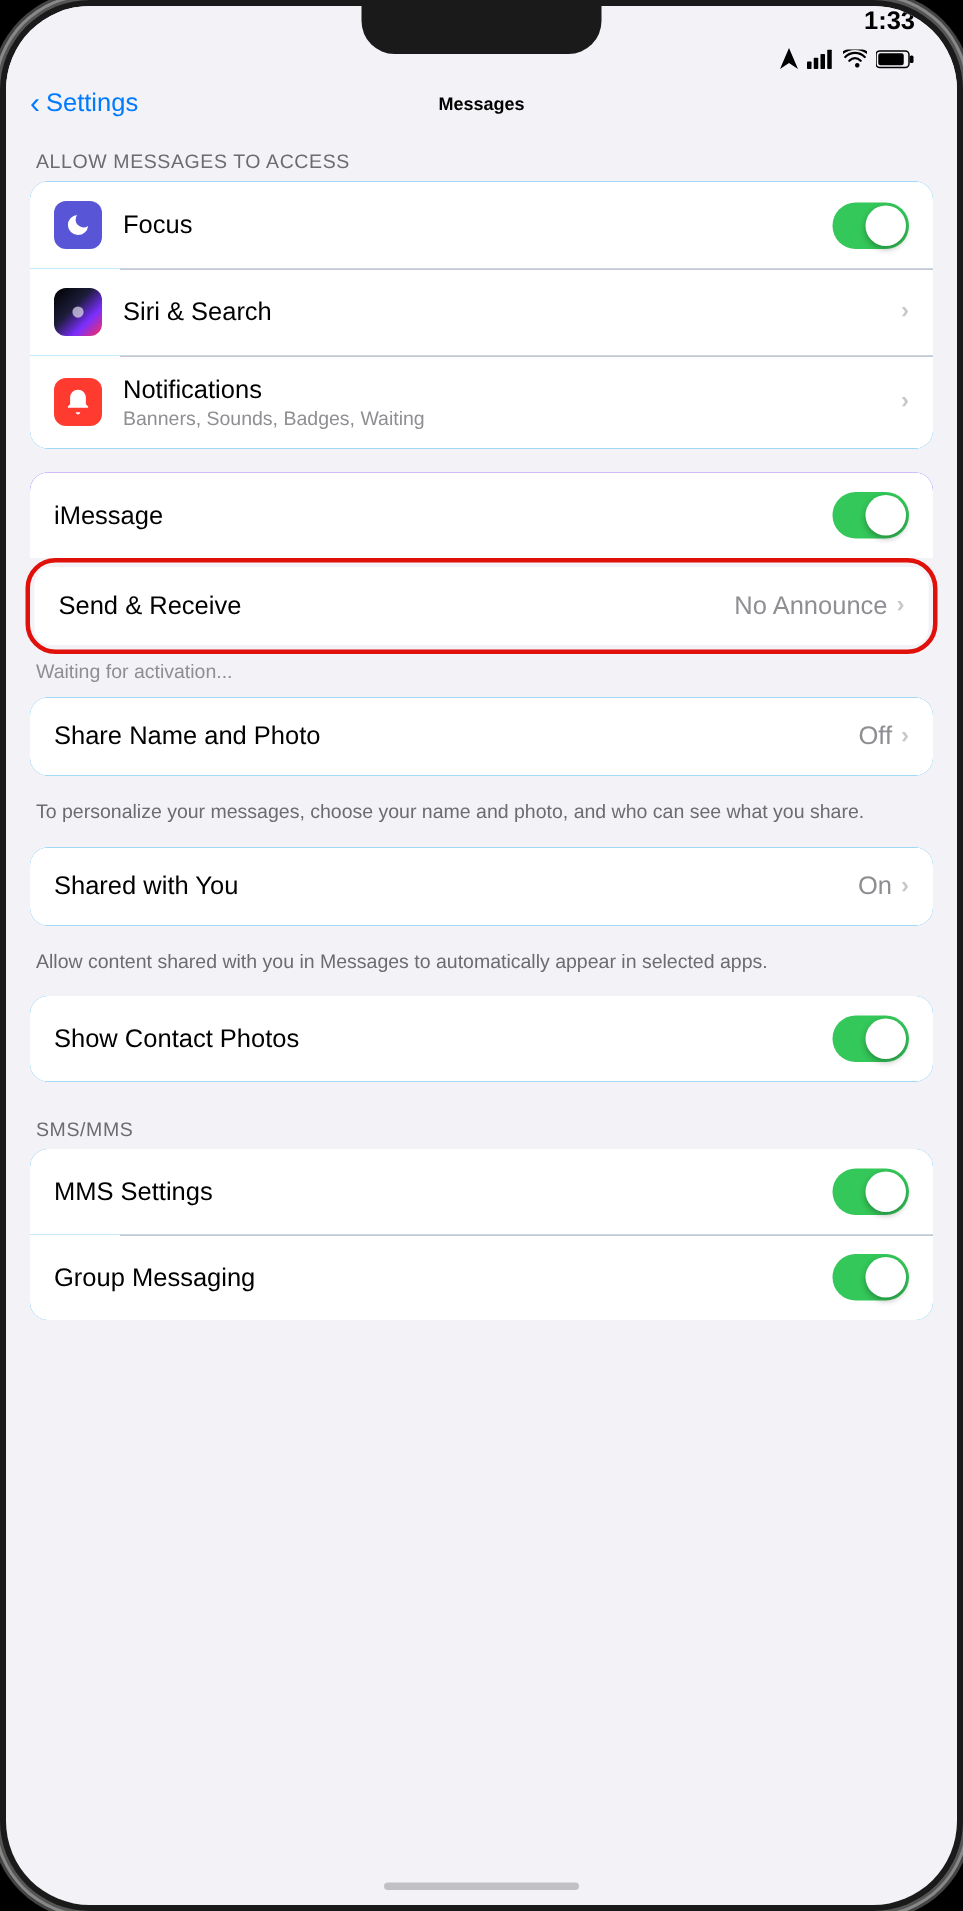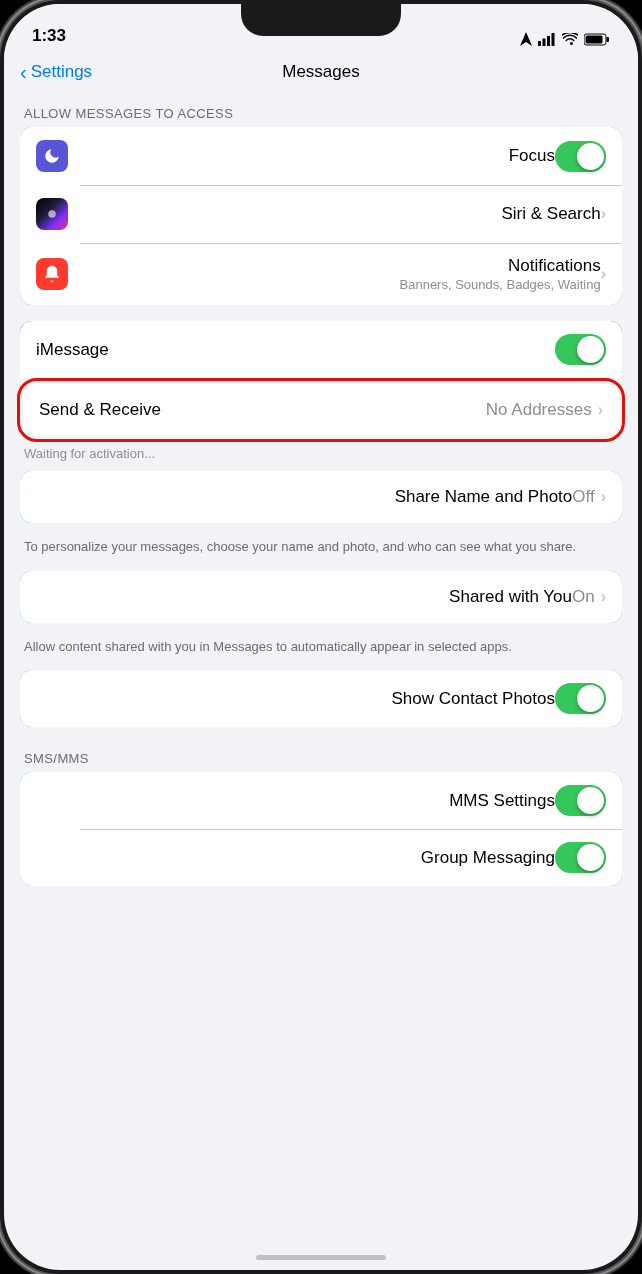--- a/index.html
+++ b/index.html
@@ -33,20 +33,21 @@
 
     
     .status-bar {
       height: 50px;
       background: #f2f2f7;
       display: flex;
       align-items: flex-end;
       justify-content: space-between;
       padding: 0 28px 8px 28px;
       position: relative;
+      flex-direction: column;
     }
 
     .notch {
       position: absolute;
       top: 0; left: 50%;
       transform: translateX(-50%);
       width: 160px;
       height: 32px;
       background: #1a1a1a;
       border-radius: 0 0 22px 22px;
@@ -87,22 +88,22 @@
       font-size: 17px;
       cursor: pointer;
     }
 
     .back-chevron {
       margin-right: 4px;
       font-size: 20px;
     }
 
     .nav-title {
-      font-size: 17px;
-      font-weight: 400;
+      font-size: 12px;
+      font-weight: 700;
       color: #000;
     }
 
     
     .content {
       overflow-y: auto;
       height: calc(100% - 110px);
       padding-bottom: 20px;
     }
 
@@ -112,21 +113,20 @@
       text-transform: uppercase;
       letter-spacing: 0.4px;
       padding: 16px 20px 6px 20px;
     }
 
     .card {
       background: #0ea5e9;
       border-radius: 12px;
       margin: 0 16px 8px 16px;
       overflow: hidden;
-      text-align: right;
     }
 
     .row {
       display: flex;
       align-items: center;
       padding: 13px 16px;
       min-height: 52px;
       position: relative;
       background: #fff;
     }
@@ -309,21 +309,21 @@
           <div class="toggle toggle-on">
             <div class="toggle-knob"></div>
           </div>
         </div>
       </div>
 
       <div style="margin: 0 13px 0 13px; padding: 3px; border: 3px solid #e0100a; border-radius: 20px; background: transparent;">
         <div style="background:#fff; border-radius: 11px; overflow:hidden;">
           <div class="row">
             <span class="row-label">Send &amp; Receive</span>
-            <span class="row-value">No Addresses</span>
+            <span class="row-value">No Announce</span>
             <span class="chevron">›</span>
           </div>
         </div>
       </div>
 
       <div class="waiting-text">Waiting for activation...</div>
 
       <div class="card">
         <div class="row">
           <span class="row-label">Share Name and Photo</span>

